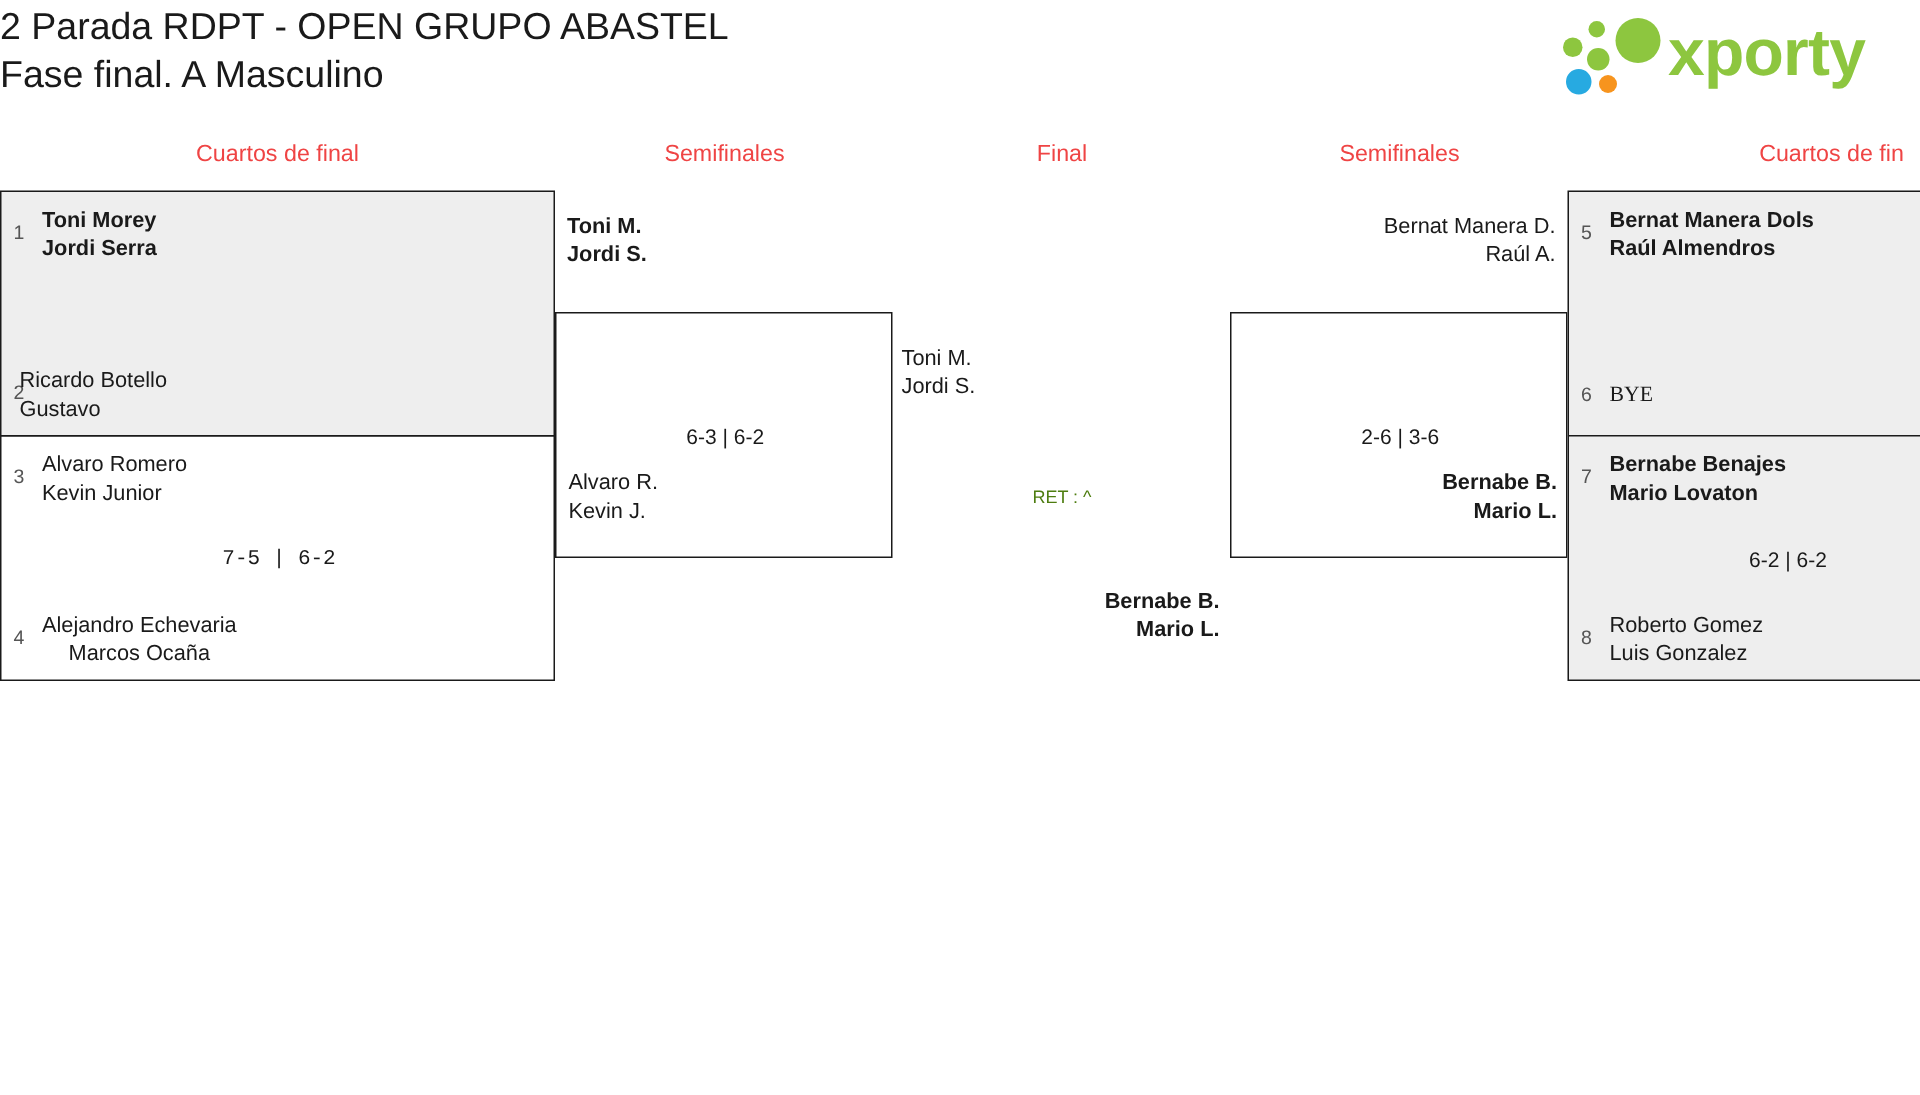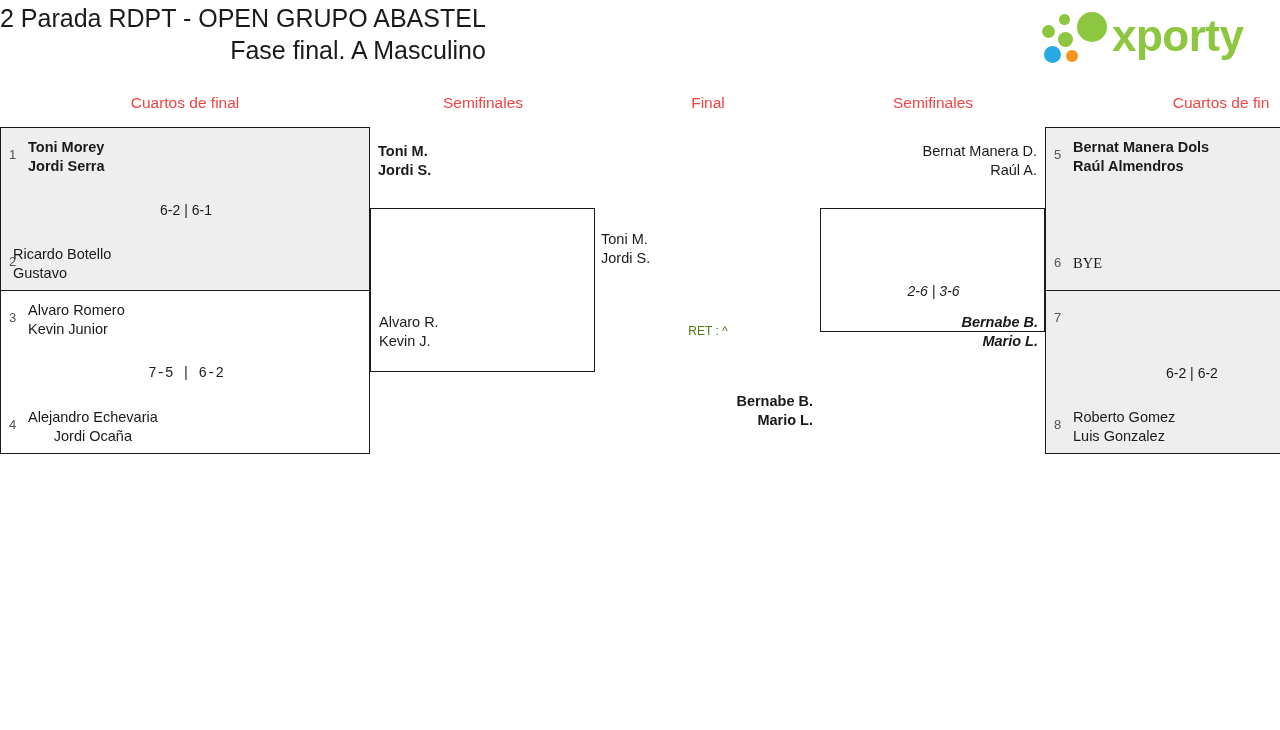--- a/index.html
+++ b/index.html
@@ -15,21 +15,20 @@
     color: #1a1a1a;
     overflow: hidden;
   }
 
   
   .header {
     position: absolute;
     left: 0; top: 0;
     width: 1280px;
     height: 78px;
-    text-align: right;
   }
   .title-block {
     position: absolute;
     left: 0; top: 2px;
     font-size: 25px;
     line-height: 32px;
     font-weight: 400;
     color: #1a1a1a;
     white-space: nowrap;
   }
@@ -147,64 +146,64 @@
 <div class="round-label" style="left:583px; width:250px;">Final</div>
 <div class="round-label" style="left:808px; width:250px;">Semifinales</div>
 <div class="round-label" style="left:1096px; width:250px;">Cuartos de fin</div>
 
 <div class="match-box shaded" style="left:0; top:127px; width:370px; height:164px;">
   <span class="seed" style="left:8px; top:19px;">1</span>
   <span class="player-pair bold" style="left:27px; top:10px;">
     <span class="pl">Toni Morey</span>
     <span class="pl">Jordi Serra</span>
   </span>
-  <span class="score" style="left:0; top:73px; width:370px; text-align:center;">6-2 | 6-1</span>
   <span class="seed" style="left:8px; top:126px;">2</span>
   <span class="player-pair" style="left:12px; top:117px;">
     <span class="pl">Ricardo Botello</span>
     <span class="pl">Gustavo</span>
   </span>
 </div>
 
 <div class="match-box" style="left:0; top:290px; width:370px; height:164px;">
   <span class="seed" style="left:8px; top:19px;">3</span>
   <span class="player-pair" style="left:27px; top:10px;">
     <span class="pl">Alvaro Romero</span>
     <span class="pl">Kevin Junior</span>
   </span>
   <span class="score" style="left:0; top:73px; width:370px; text-align:center;font-family:Liberation Mono, monospace;">7-5 | 6-2</span>
   <span class="seed" style="left:8px; top:126px;">4</span>
   <span class="player-pair" style="left:27px; top:117px;text-align:center;">
     <span class="pl">Alejandro Echevaria</span>
-    <span class="pl">Jordi Ocaña</span>
+    <span class="pl">Marcos Ocaña</span>
   </span>
 </div>
 
 <div class="match-box" style="left:370px; top:208px; width:225px; height:164px;">
+  <span class="score" style="left:0; top:73px; width:225px; text-align:center;">6-3 | 6-2</span>
   <span class="player-pair" style="left:8px; top:104px;">
     <span class="pl">Alvaro R.</span>
     <span class="pl">Kevin J.</span>
   </span>
 </div>
 <span class="player-pair bold" style="left:378px; top:142px;">
   <span class="pl">Toni M.</span>
   <span class="pl">Jordi S.</span>
 </span>
 
 <span class="player-pair" style="left:601px; top:230px;">
   <span class="pl">Toni M.</span>
   <span class="pl">Jordi S.</span>
 </span>
 <span class="ret" style="left:583px; top:322px; width:250px; text-align:center;">RET : ^</span>
 <span class="player-pair bold align-right" style="left:633px; top:392px; width:180px;">
   <span class="pl">Bernabe B.</span>
   <span class="pl">Mario L.</span>
 </span>
 
-<div class="match-box" style="left:820px; top:208px; width:225px; height:124px;font-style:italic;">
+<div class="match-box" style="left:820px; top:208px; width:225px; height:164px;">
   <span class="score" style="left:0; top:73px; width:225px; text-align:center;">2-6 | 3-6</span>
   <span class="player-pair bold align-right" style="left:25px; top:104px; width:192px;">
     <span class="pl">Bernabe B.</span>
     <span class="pl">Mario L.</span>
   </span>
 </div>
 <span class="player-pair align-right" style="left:845px; top:142px; width:192px;">
   <span class="pl">Bernat Manera D.</span>
   <span class="pl">Raúl A.</span>
 </span>
@@ -214,19 +213,23 @@
   <span class="player-pair bold" style="left:27px; top:10px;">
     <span class="pl">Bernat Manera Dols</span>
     <span class="pl">Raúl Almendros</span>
   </span>
   <span class="seed" style="left:8px; top:127px;">6</span>
   <span class="bye" style="left:27px; top:126px;font-family:Liberation Serif, serif;">BYE</span>
 </div>
 
 <div class="match-box shaded" style="left:1045px; top:290px; width:260px; height:164px;">
   <span class="seed" style="left:8px; top:19px;">7</span>
+  <span class="player-pair bold" style="left:27px; top:10px;">
+    <span class="pl">Bernabe Benajes</span>
+    <span class="pl">Mario Lovaton</span>
+  </span>
   <span class="score" style="left:120px; top:73px;">6-2 | 6-2</span>
   <span class="seed" style="left:8px; top:126px;">8</span>
   <span class="player-pair" style="left:27px; top:117px;">
     <span class="pl">Roberto Gomez</span>
     <span class="pl">Luis Gonzalez</span>
   </span>
 </div>
 
 </body></html>

